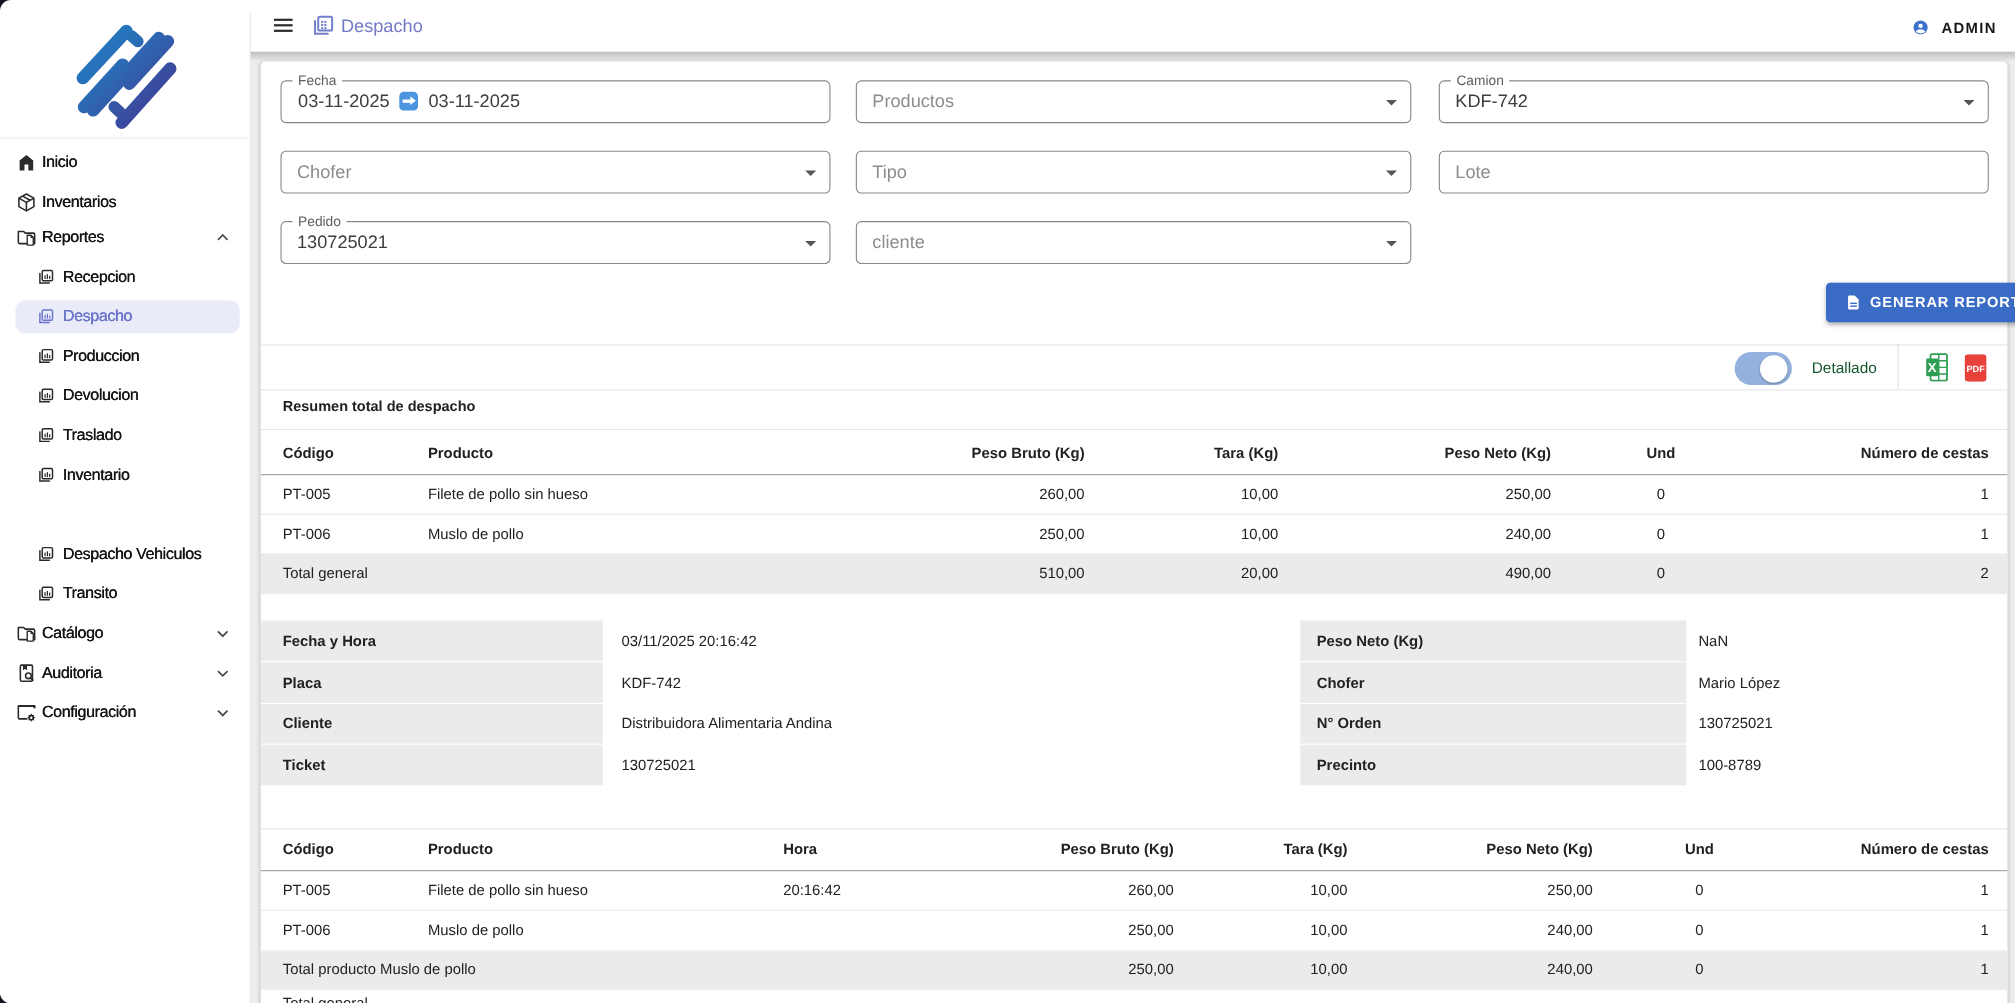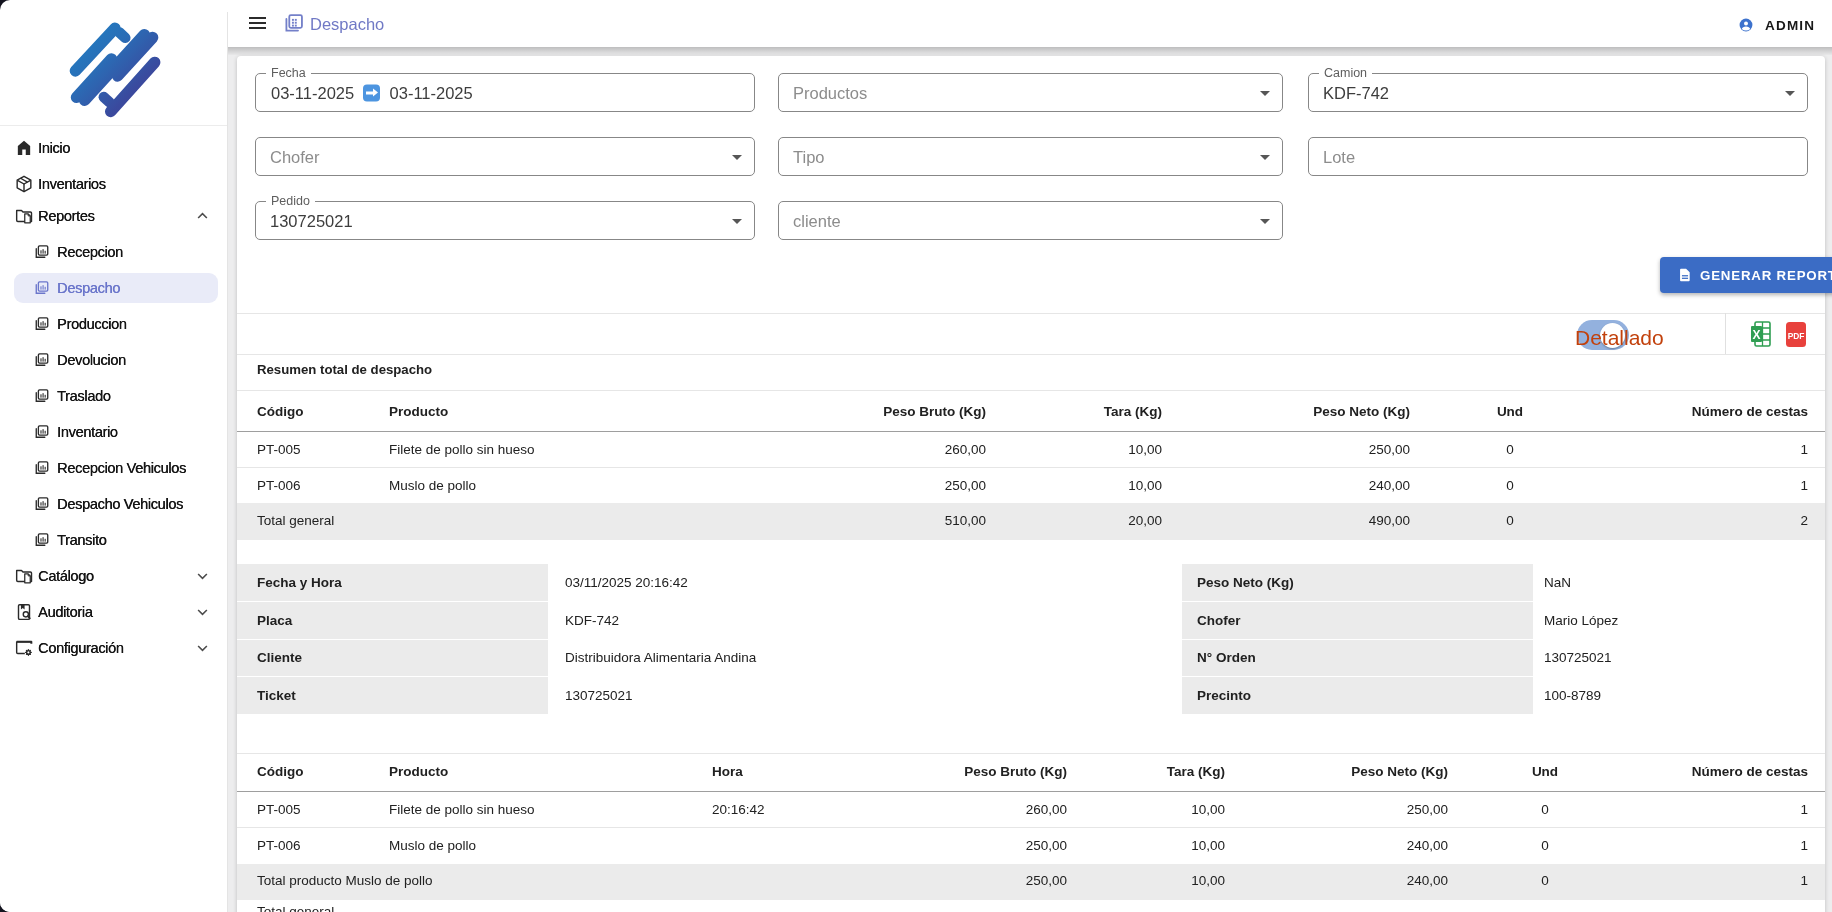--- a/index.html
+++ b/index.html
@@ -40,21 +40,21 @@
 .dtarrow::after { content:""; position:absolute; left:3px; top:7px; width:8px; height:3px; background:#fff; }
 .dtarrow::before { content:""; position:absolute; right:2px; top:4px; width:0; height:0; border-top:4.5px solid transparent; border-bottom:4.5px solid transparent; border-left:5.5px solid #fff; }
 
 .btn { position:absolute; left:1375px; top:201px; width:196px; height:36px; background:#3b6cc5; border-radius:4px; box-shadow:0 2px 4px rgba(0,0,0,0.3);margin-left:48px; }
 .btn span { position:absolute; left:40px; top:50%; transform:translateY(-50%); color:#fff; font-size:13.3px; font-weight:700; letter-spacing:0.8px; white-space:nowrap; }
 
 .hr { position:absolute; left:0; width:1588px; height:1px; background:#e6e6e6; }
 .vr { position:absolute; width:1px; background:#e0e0e0; }
 .toggle { position:absolute; left:1340px; top:264px; width:52px; height:30px; border-radius:15.5px; background:#93b1de; }
 .toggle .thumb { position:absolute; left:23px; top:2.5px; width:25px; height:25px; border-radius:50%; background:#fff; box-shadow:0 1px 2px rgba(0,0,0,0.3); }
-.detalla { position:absolute; left:1338px; top:270px; font-size:21px; color:#c2410c; }
+.detalla { position:absolute; left:1410px; top:270px; font-size:14px; color:#14532d; }
 
 .t-title { position:absolute; left:20px; font-size:13.2px; font-weight:700; color:#212121; }
 .cell { position:absolute; font-size:13.5px; color:#212121; white-space:nowrap; }
 .cell.b { font-weight:700;text-align:right; }
 .cell.r { text-align:right; }
 .grayrow { position:absolute; left:0; width:1588px; background:#ebebeb; }
 .kcell { position:absolute; background:#ebebeb; }
 </style>
 </head>
 <body>
@@ -171,32 +171,20 @@
       <svg class="ic" viewBox="0 0 24 24" fill="none" stroke="#2a2a2a" stroke-width="1.9">
           <path d="M4.6 7.3 V19.4 H16.7" stroke-linecap="round"></path>
           <rect x="7.6" y="3.3" width="13.2" height="13.2" rx="1.6"></rect>
           <g fill="#2a2a2a" stroke="none">
             <rect x="10.5" y="9.6" width="1.55" height="4.7"></rect>
             <rect x="13.45" y="8.0" width="1.55" height="6.3"></rect>
             <rect x="16.4" y="10.3" width="1.55" height="4.0"></rect>
           </g>
         </svg>
       <div class="txt">Inventario</div>
-    </div>
-    <div class="smi" style="top:438px;">
-      <svg class="ic" viewBox="0 0 24 24" fill="none" stroke="#2a2a2a" stroke-width="1.9">
-          <path d="M4.6 7.3 V19.4 H16.7" stroke-linecap="round"></path>
-          <rect x="7.6" y="3.3" width="13.2" height="13.2" rx="1.6"></rect>
-          <g fill="#2a2a2a" stroke="none">
-            <rect x="10.5" y="9.6" width="1.55" height="4.7"></rect>
-            <rect x="13.45" y="8.0" width="1.55" height="6.3"></rect>
-            <rect x="16.4" y="10.3" width="1.55" height="4.0"></rect>
-          </g>
-        </svg>
-      <div class="txt">Recepcion Vehiculos</div>
     </div>
     <div class="smi" style="top:474px;">
       <svg class="ic" viewBox="0 0 24 24" fill="none" stroke="#2a2a2a" stroke-width="1.9">
           <path d="M4.6 7.3 V19.4 H16.7" stroke-linecap="round"></path>
           <rect x="7.6" y="3.3" width="13.2" height="13.2" rx="1.6"></rect>
           <g fill="#2a2a2a" stroke="none">
             <rect x="10.5" y="9.6" width="1.55" height="4.7"></rect>
             <rect x="13.45" y="8.0" width="1.55" height="6.3"></rect>
             <rect x="16.4" y="10.3" width="1.55" height="4.0"></rect>
           </g>

